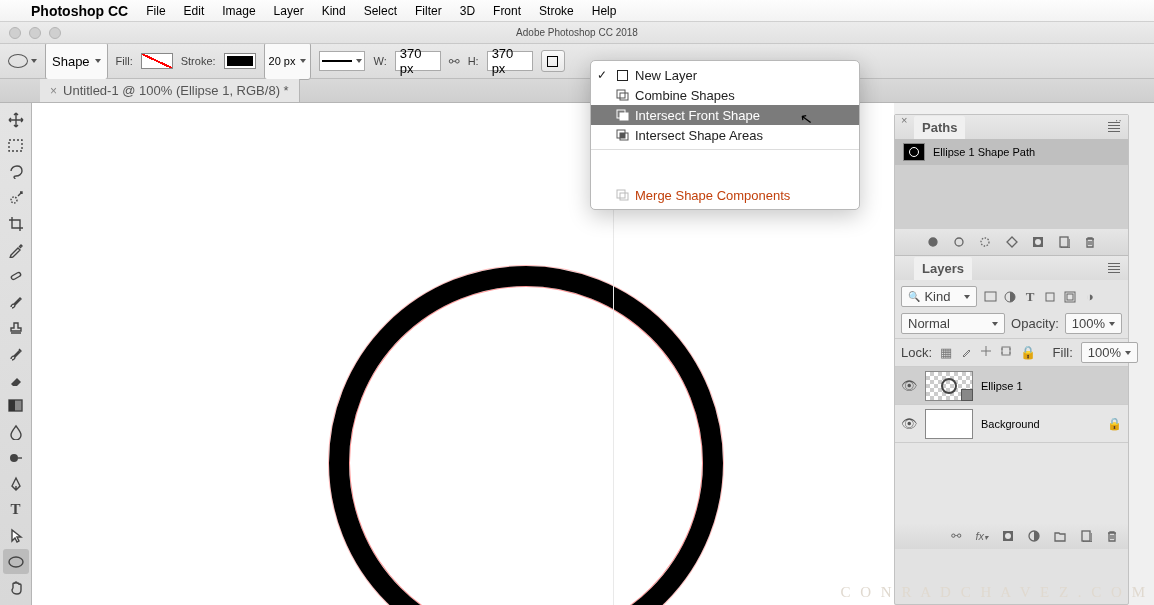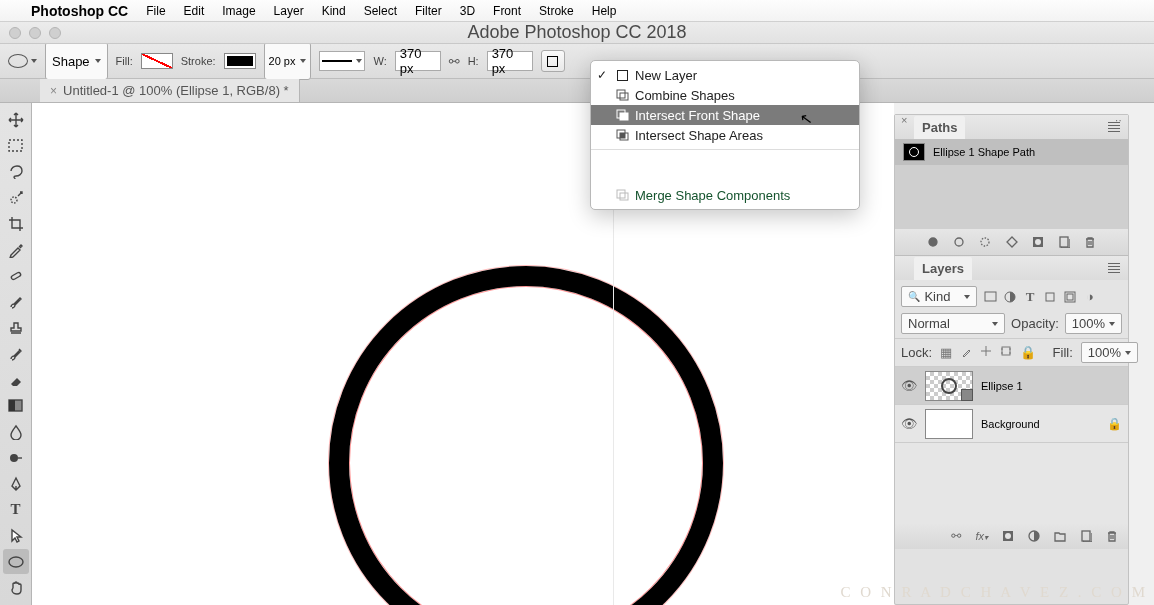--- a/index.html
+++ b/index.html
@@ -8,21 +8,21 @@
 
 .mac-menu { height:22px; background:linear-gradient(#fdfdfd,#f3f3f3); border-bottom:1px solid #d0d0d0; display:flex; align-items:center; padding:0 12px; gap:0; }
 .mac-menu .apple { font-size:15px; margin-right:10px; }
 .mac-menu .app { font-weight:700; font-size:14px; padding:0 9px; }
 .mac-menu .mi { font-size:12px; padding:0 9px; }
 
 
 .titlebar { height:22px; background:linear-gradient(#ececec,#e2e2e2); display:flex; align-items:center; position:relative; border-bottom:1px solid #c8c8c8; }
 .traffic { display:flex; gap:8px; padding-left:9px; }
 .traffic span { width:12px; height:12px; border-radius:50%; background:#cfcfcf; border:1px solid #b5b5b5; }
-.titlebar .title { position:absolute; left:50%; transform:translateX(-50%); font-size:18px; color:#4a4a4a; }
+.titlebar .title { position:absolute; left:50%; transform:translateX(-50%); font-size:10px; color:#4a4a4a; }
 
 
 .optbar { height:35px; background:linear-gradient(#e9e9e9,#dcdcdc); border-bottom:1px solid #bdbdbd; display:flex; align-items:center; padding:0 8px; gap:8px; }
 .tool-ellipse-ico { width:20px; height:14px; border:1.5px solid #555; border-radius:50%; position:relative; }
 .caret { width:0; height:0; border-left:3px solid transparent; border-right:3px solid transparent; border-top:4px solid #555;}
 .dd { display:flex; align-items:center; gap:5px; background:#fafafa; border:1px solid #aaa; border-radius:3px; padding:2px 6px; height:38px; }
 .lbl { font-size:11px; color:#444; }
 .fill-swatch { width:32px; height:16px; border:1px solid #888; background:linear-gradient(to top right,#fff 0%,#fff 46%,#f00 46%,#f00 54%,#fff 54%,#fff 100%); }
 .stroke-swatch { width:32px; height:16px; border:1px solid #888; background:#000; box-shadow:inset 0 0 0 2px #fff; }
 .numfield { width:46px; height:20px; border:1px solid #aaa; background:#fff; padding:0 4px; font-size:11px; display:flex; align-items:center; }
@@ -83,21 +83,21 @@
 .layers-footer{height:26px;display:flex;align-items:center;justify-content:flex-end;gap:14px;padding:0 10px;background:linear-gradient(#e6e6e6,#d8d8d8);color:#666;}
 .layers-footer svg{stroke:#666;fill:none;stroke-width:1.3}
 
 
 .popup { position:absolute; top:60px; left:590px; width:270px; background:#fff; border:1px solid #b8b8b8; border-radius:5px; box-shadow:0 6px 22px rgba(0,0,0,.22); padding:4px 0; z-index:50;}
 .popup .item{ height:20px; display:flex; align-items:center; padding:0 14px 0 24px; position:relative; font-size:13px; color:#222;}
 .popup .item.hover{ background:#7b7b7b; color:#fff;}
 .popup .item .chk{ position:absolute; left:6px; font-size:12px;}
 .popup .item .ico{ width:14px; height:12px; margin-right:6px; display:inline-flex; align-items:center; justify-content:center;}
 .popup hr{ border:none; border-top:1px solid #ddd; margin:4px 0;}
-.popup .item.disabled{ color:#14532d;margin-top:35px;}
+.popup .item.disabled{ color:#c2410c;margin-top:35px;}
 .cursor{position:absolute; top:110px; left:800px; z-index:60; font-size:15px; color:#000; transform:rotate(-8deg);}
 
 .watermark{ position:absolute; right:6px; bottom:4px; font-family:Georgia,serif; letter-spacing:3px; color:#e0d9cf; font-size:15px;}
 
 
 .ico-sq{width:11px;height:11px;border:1.2px solid currentColor;display:inline-block}
 </style>
 </head>
 <body>
 

